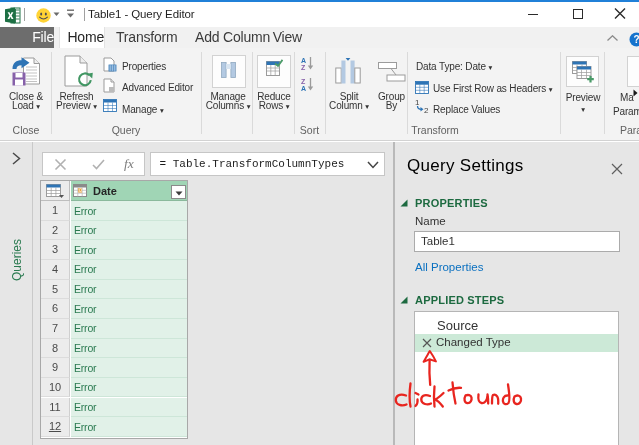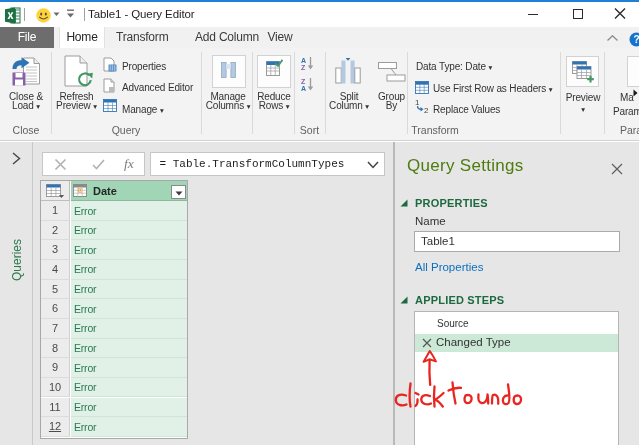--- a/index.html
+++ b/index.html
@@ -9,21 +9,21 @@
 #topline { left:0; top:0; width:639px; height:2px; background:#2080d8; }
 #titlebar { left:0; top:2px; width:639px; height:25px; background:#fff; }
 #tabrow { left:0; top:27px; width:639px; height:21px; background:#f1f1f1; }
 #ribbon { left:0; top:48px; width:639px; height:93px; background:#f3f3f3; border-bottom:1px solid #d2d2d2; }
 #content { left:0; top:142px; width:639px; height:303px; background:#e6e6e6; }
 .vsep { position:absolute; top:4px; bottom:6px; width:1px; background:#dadada; }
 .glabel { position:absolute; top:76px; font-size:10.5px; color:#616161; text-align:center; }
 .rtxt { position:absolute; font-size:10px; color:#333; white-space:nowrap; letter-spacing:-0.15px; }
 .r1 { top:42.5px; text-align:center; }
 .r2 { top:52px; text-align:center; }
-.tab { position:absolute; top:0; height:34px; line-height:21px; font-size:12px; color:#3b3b3b; text-align:center; white-space:nowrap; letter-spacing:-0.2px; }
+.tab { position:absolute; top:0; height:34px; line-height:21px; font-size:14px; color:#3b3b3b; text-align:right; white-space:nowrap; letter-spacing:-0.2px; }
 .car { font-size:7.5px; color:#333; }
 </style>
 </head>
 <body>
 <div class="abs" id="topline"></div>
 
 <div class="abs" id="titlebar">
   <svg class="abs" style="left:5px;top:5px" width="16" height="17" viewBox="0 0 16 17">
     <rect x="6" y="1" width="9" height="15" fill="#fff" stroke="#1d7044" stroke-width="1"></rect>
     <path d="M7.5 3h7M7.5 6h7M7.5 9h7M7.5 12h7M10.5 2v14" stroke="#1d7044" stroke-width="0.9" fill="none"></path>
@@ -303,41 +303,41 @@
         </div>
       <div class="abs" style="left:0;top:236.14999999999998px;width:29px;height:19.65px;background:#ececec;border-right:1px solid #cfcfcf;border-bottom:1px solid #dcdcdc;font-size:11px;color:#4a4a4a;text-align:center;line-height:19px;text-decoration:underline;">12</div>
       <div class="abs" style="left:30px;top:236.14999999999998px;width:116px;height:19.65px;background:#e1f1e8;border-bottom:1px solid #cde6d8;">
           <div class="abs" style="left:3px;top:3.5px;font-size:10.5px;letter-spacing:-0.2px;color:#2a7a50;">Error</div>
         </div>
     </div>
   </div>
 
   <div class="abs" style="left:393px;top:0;width:1.5px;height:303px;background:#b9b9b9;"></div>
 
-  <div class="abs" style="left:407px;top:14px;font-size:17px;color:#4d7c0f;letter-spacing:0.3px;">Query Settings</div>
+  <div class="abs" style="left:407px;top:14px;font-size:17px;color:#000000;letter-spacing:0.3px;">Query Settings</div>
   <svg class="abs" style="left:611px;top:21px" width="12" height="12" viewBox="0 0 12 12">
       <path d="M1 1 L11 11 M11 1 L1 11" stroke="#5f5f5f" stroke-width="1.2"></path>
     </svg>
 
   <svg class="abs" style="left:400px;top:57px" width="8" height="8" viewBox="0 0 8 8">
       <path d="M7.5 0.5 V7.5 H0.5 Z" fill="#1d6a40"></path>
     </svg>
   <div class="abs" style="left:415px;top:55px;font-size:11px;font-weight:bold;color:#1d6a40;letter-spacing:0.2px;">PROPERTIES</div>
   <div class="abs" style="left:415px;top:73px;font-size:11.5px;color:#333;">Name</div>
   <div class="abs" style="left:414px;top:89px;width:206px;height:21px;background:#fff;border:1px solid #ababab;">
     <div class="abs" style="left:6px;top:3px;font-size:11.5px;color:#333;">Table1</div>
   </div>
   <div class="abs" style="left:415px;top:119px;font-size:11.5px;color:#0a70c0;">All Properties</div>
 
   <svg class="abs" style="left:400px;top:154px" width="8" height="8" viewBox="0 0 8 8">
       <path d="M7.5 0.5 V7.5 H0.5 Z" fill="#1d6a40"></path>
     </svg>
   <div class="abs" style="left:415px;top:152px;font-size:11px;font-weight:bold;color:#1d6a40;letter-spacing:0.2px;">APPLIED STEPS</div>
   <div class="abs" style="left:414px;top:169px;width:205px;height:134px;background:#fff;border:1px solid #b5b5b5;border-bottom:none;">
-    <div class="abs" style="left:22px;top:6px;font-size:10px;color:#333;">Source</div>
+    <div class="abs" style="left:22px;top:6px;font-size:13px;color:#333;">Source</div>
     <div class="abs" style="left:0;top:22px;width:203px;height:18px;background:#cce9d7;">
       <svg class="abs" style="left:7px;top:4px" width="10" height="10" viewBox="0 0 10 10">
           <path d="M1 1 L9 9 M9 1 L1 9" stroke="#555" stroke-width="1.2"></path>
         </svg>
       <div class="abs" style="left:21px;top:2px;font-size:11.5px;color:#333;">Changed Type</div>
     </div>
   </div>
 
   <svg class="abs" style="left:380px;top:200px" width="160" height="75" viewBox="0 0 160 75">
     <g stroke="#e8251f" fill="none" stroke-linecap="round" stroke-linejoin="round" stroke-width="2.3">

